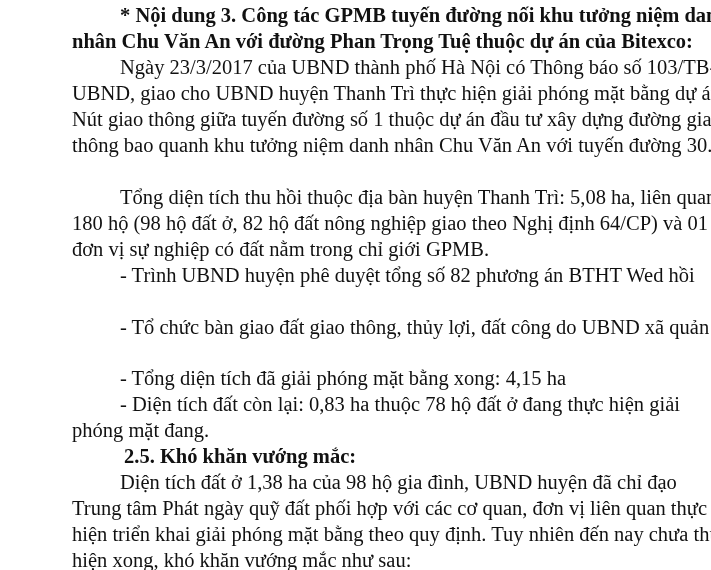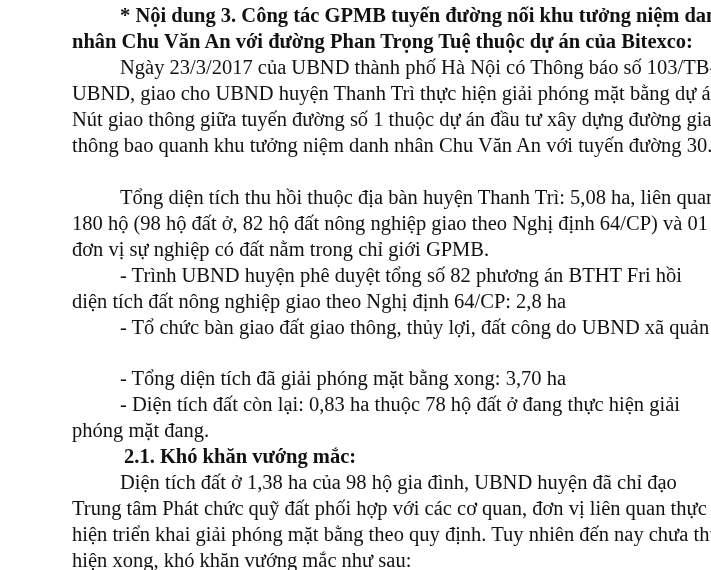--- a/index.html
+++ b/index.html
@@ -27,29 +27,28 @@
   <div class="ln" style="left:120px;width:556px;top:54px">Ngày 23/3/2017 của UBND thành phố Hà Nội có Thông báo số 103/TB-</div>
   <div class="ln" style="top:80px">UBND, giao cho UBND huyện Thanh Trì thực hiện giải phóng mặt bằng dự án</div>
   <div class="ln" style="top:106px">Nút giao thông giữa tuyến đường số 1 thuộc dự án đầu tư xây dựng đường giao</div>
   <div class="ln last" style="top:132px">thông bao quanh khu tưởng niệm danh nhân Chu Văn An với tuyến đường 30.</div>
 
 
   <div class="ln" style="left:120px;width:556px;top:184px">Tổng diện tích thu hồi thuộc địa bàn huyện Thanh Trì: 5,08 ha, liên quan</div>
   <div class="ln" style="top:210px">180 hộ (98 hộ đất ở, 82 hộ đất nông nghiệp giao theo Nghị định 64/CP) và 01</div>
   <div class="ln last" style="top:236px">đơn vị sự nghiệp có đất nằm trong chỉ giới GPMB.</div>
 
-  <div class="ln" style="left:120px;width:556px;top:262px">-  Trình UBND huyện phê duyệt tổng số 82 phương án BTHT Fri hồi</div>
-  <div class="ln last" style="top:288px">diện tích đất nông nghiệp giao theo Nghị định 64/CP: 2,8 ha</div>
+  <div class="ln" style="left:120px;width:556px;top:262px">-  Trình UBND huyện phê duyệt tổng số 82 phương án BTHT Wed hồi</div>
 
   <div class="ln" style="left:120px;width:556px;top:314px">- Tổ chức bàn giao đất giao thông, thủy lợi, đất công do UBND xã quản</div>
 
-  <div class="ln last" style="left:120px;width:556px;top:365px">- Tổng diện tích đã giải phóng mặt bằng xong:  3,70 ha</div>
+  <div class="ln last" style="left:120px;width:556px;top:365px">- Tổng diện tích đã giải phóng mặt bằng xong:  4,15 ha</div>
 
   <div class="ln" style="left:120px;width:556px;top:391px">- Diện tích đất còn lại: 0,83 ha thuộc 78 hộ đất ở đang thực hiện giải</div>
   <div class="ln last" style="top:417px">phóng  mặt đang.</div>
 
-  <div class="ln b last" style="left:124px;width:552px;top:443px">2.1. Khó khăn vướng mắc:</div>
+  <div class="ln b last" style="left:124px;width:552px;top:443px">2.5. Khó khăn vướng mắc:</div>
 
   <div class="ln" style="left:120px;width:556px;top:469px">Diện tích đất ở 1,38 ha của 98 hộ gia đình, UBND huyện đã chỉ đạo</div>
-  <div class="ln" style="top:495px">Trung tâm Phát chức quỹ đất phối hợp với các cơ quan, đơn vị liên quan thực</div>
+  <div class="ln" style="top:495px">Trung tâm Phát ngày quỹ đất phối hợp với các cơ quan, đơn vị liên quan thực</div>
   <div class="ln" style="top:521px">hiện triển khai giải phóng mặt bằng theo quy định. Tuy nhiên đến nay chưa thực</div>
   <div class="ln last" style="top:547px">hiện xong, khó khăn vướng mắc như sau:</div>
 </div>
 
 </body></html>

